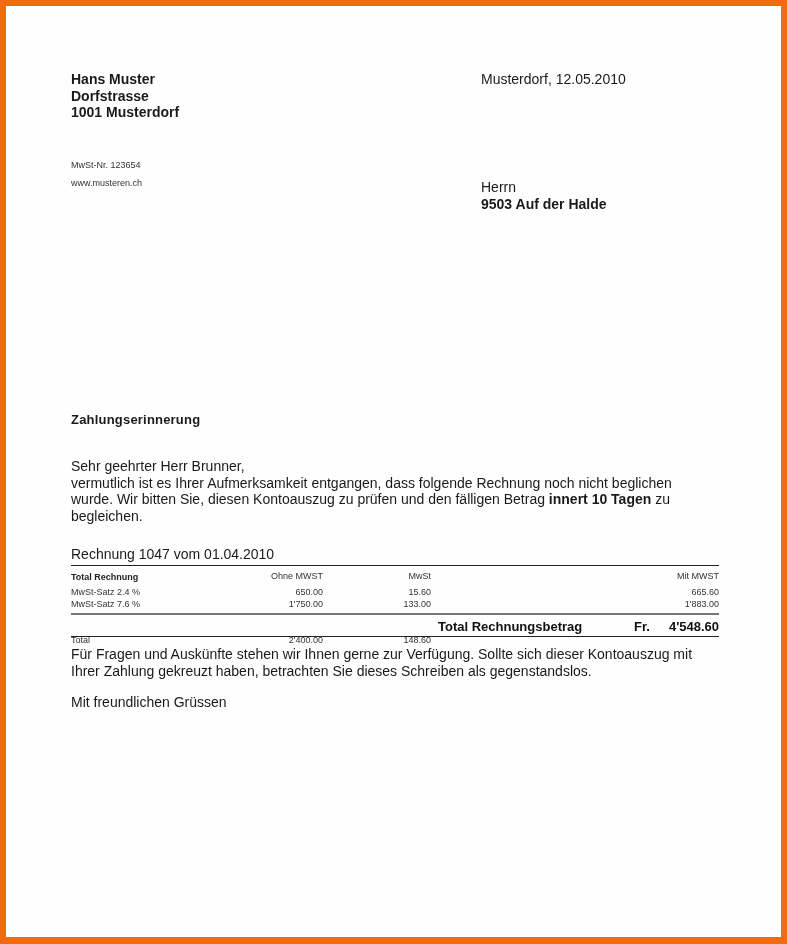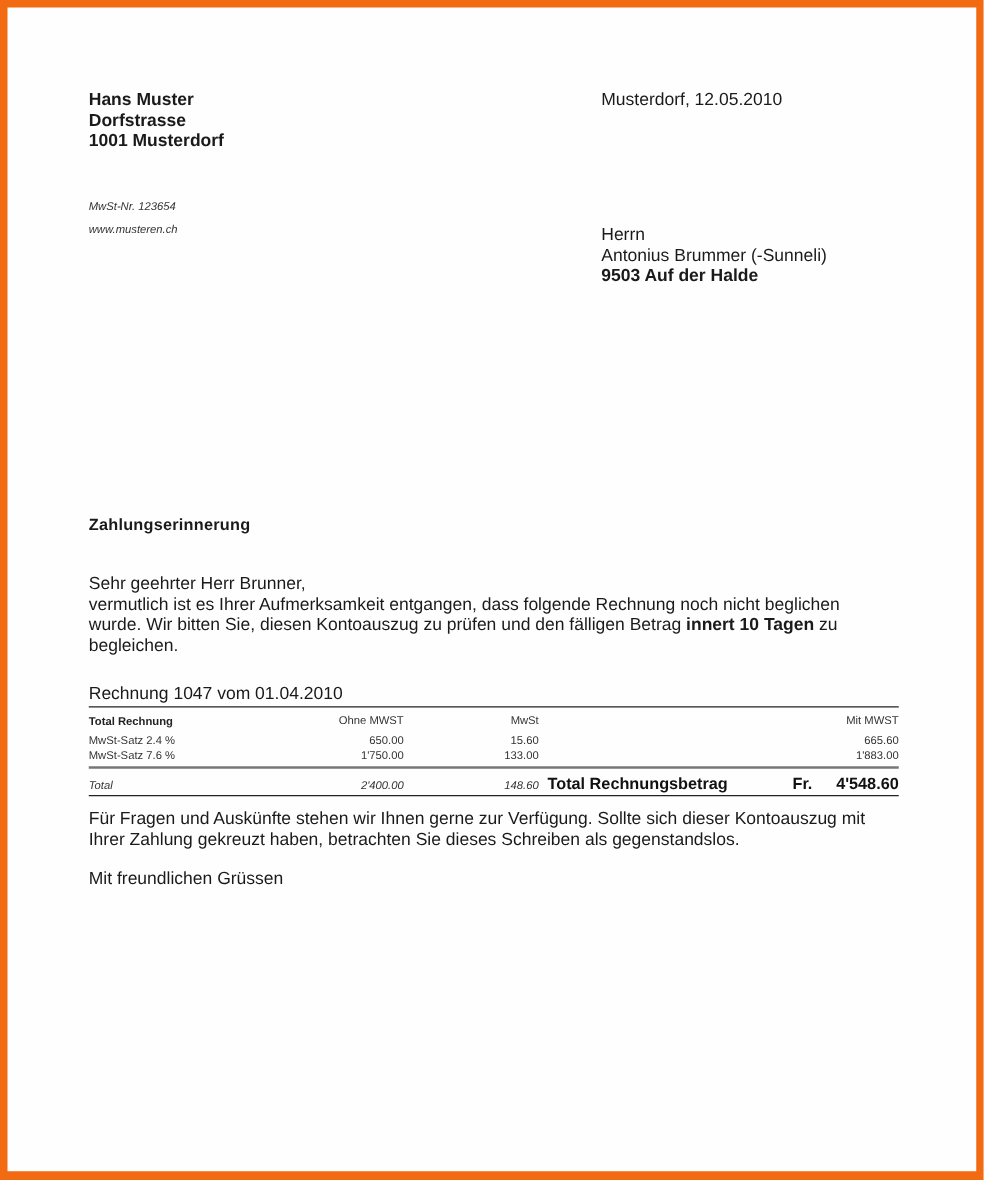--- a/index.html
+++ b/index.html
@@ -17,21 +17,21 @@
       box-sizing: border-box;
       border-left: 6px solid #f26a12;
       border-top: 6px solid #f26a12;
       border-right: 6px solid #f26a12;
       border-bottom: 7px solid #f26a12;
       background: #fefefe;
     }
     .abs { position: absolute; }
     .sender { left: 71px; top: 71px; font-size: 14px; line-height: 16.5px; font-weight: bold; }
     .sender div { white-space: nowrap; }
-    .small { font-size: 9px; color: #333; font-style: italic; }
+    .small { font-size: 9px; color: #333; }
     .vat { left: 71px; top: 160px; }
     .web { left: 71px; top: 178px; }
     .date { left: 481px; top: 71px; font-size: 14px; }
     .recipient { left: 481px; top: 179px; font-size: 14px; line-height: 16.5px; }
     .recipient .bold { font-weight: bold; }
     .subject { left: 71px; top: 412px; font-size: 13px; font-weight: bold; letter-spacing: 0.2px; }
     .body1 { left: 71px; top: 458px; font-size: 14px; line-height: 16.5px; width: 640px; }
     .body1 b { font-weight: bold; }
     .invoice-title { left: 71px; top: 546px; font-size: 14px; }
     .table { left: 71px; top: 565px; width: 648px; }
@@ -41,21 +41,21 @@
     .rule.bot { top: 71px; border-top: 1.5px solid #222; }
     .cell { position: absolute; font-size: 9px; color: #333; white-space: nowrap; }
     .cell.r { text-align: right; }
     .hdr-label { left: 0; top: 7px; font-weight: bold; color: #222; }
     .c1 { right: 396px; }
     .c2 { right: 288px; }
     .c3 { right: 0; }
     .row-hdr { top: 6px; }
     .row1 { top: 22px; }
     .row2 { top: 34px; }
-    .row-total { top: 58px; font-style: italic; }
+    .row-total { top: 70px; }
     .total-label-big { position: absolute; left: 367px; top: 54px; font-size: 13px; font-weight: bold; color: #111; white-space: nowrap; }
     .currency { position: absolute; left: 563px; top: 54px; font-size: 13px; font-weight: bold; color: #111; }
     .grand { position: absolute; right: 0; top: 54px; font-size: 13px; font-weight: bold; color: #111; }
     .body2 { left: 71px; top: 646px; font-size: 14px; line-height: 16.5px; width: 640px; }
     .closing { left: 71px; top: 694px; font-size: 14px; }
   </style>
 </head>
 <body>
 
 <div class="frame"></div>
@@ -66,21 +66,20 @@
   <div>1001 Musterdorf</div>
 </div>
 
 <div class="abs small vat">MwSt-Nr. 123654</div>
 <div class="abs small web">www.musteren.ch</div>
 
 <div class="abs date">Musterdorf, 12.05.2010</div>
 
 <div class="abs recipient">
   <div>Herrn</div>
-  <div>Antonius Brummer (-Sunneli)</div>
   <div class="bold">9503 Auf der Halde</div>
 </div>
 
 <div class="abs subject">Zahlungserinnerung</div>
 
 <div class="abs body1">
   <div>Sehr geehrter Herr Brunner,</div>
   <div><span>vermutlich ist es Ihrer Aufmerksamkeit entgangen, dass folgende Rechnung noch nicht beglichen wurde. Wir bitten Sie, diesen Kontoauszug zu prüfen und den fälligen Betrag </span><b>innert 10 Tagen</b><span> zu begleichen.</span></div>
 </div>
 

